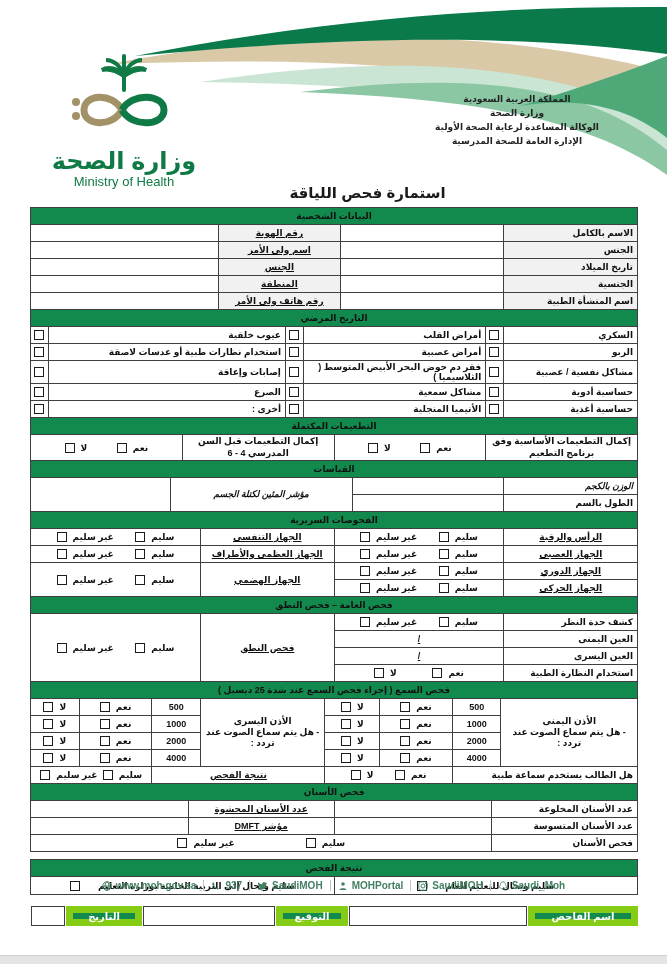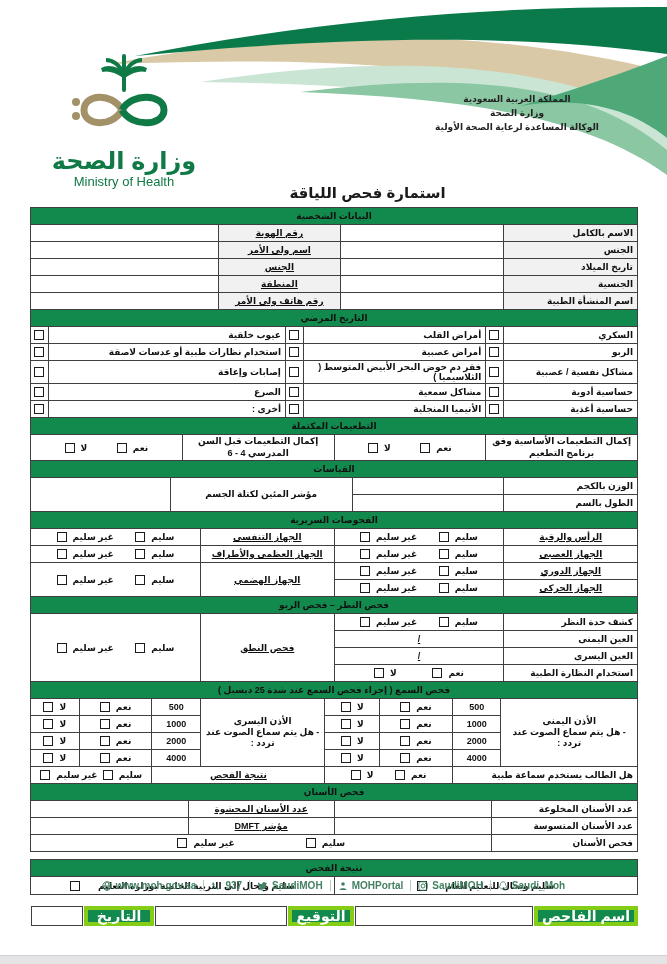--- a/index.html
+++ b/index.html
@@ -27,22 +27,22 @@
   td.val{background:#ffffff;}
   td.ctr{text-align:center;text-decoration:underline;}
   td.freq{text-align:center;font-size:9.5px;}
   .cb{display:inline-block;width:8px;height:8px;border:1px solid #1c1c1c;background:#fff;vertical-align:middle;flex:none;}
   .opt{display:inline-flex;align-items:center;gap:6px;}
   .optrow{display:flex;justify-content:space-evenly;align-items:center;}
   .gap8{height:7px;}
   .gap12{height:11px;}
   
   .sigrow{display:flex;direction:rtl;align-items:stretch;height:20px;}
-  .sigrow .glabel{background:#12894D;color:#fff;font-size:14px;font-weight:bold;
-    display:flex;align-items:center;justify-content:center;border:4px solid #84cc16;}
+  .sigrow .glabel{background:#12894D;color:#fff;font-size:10px;font-weight:bold;
+    display:flex;align-items:center;justify-content:center;border:7px solid #84cc16;}
   .sigrow .sfield{background:#fff;border:1px solid #3f3f3f;margin:0 1px;}
   
   .footer{position:absolute;top:880px;left:0;width:667px;display:flex;direction:ltr;
     justify-content:center;align-items:center;font-size:10px;color:#448062;font-weight:bold;}
   .fitem{display:flex;align-items:center;gap:4px;padding:0 7px;}
   .fitem + .fitem{border-left:1px solid #b9c9bf;}
   .fitem svg{display:block;}
   .bottomstrip{position:absolute;bottom:0;left:0;width:667px;height:8px;background:#e4e4e6;border-top:1px solid #cfcfd2;}
 </style>
 </head>
@@ -74,20 +74,21 @@
     <circle cx="12" cy="64" r="4" fill="#A39268"></circle>
   </svg>
   <div class="ar">وزارة الصحة</div>
   <div class="en">Ministry of Health</div>
 </div>
 
 <div class="agency">
   <div>المملكة العربية السعودية</div>
   <div>وزارة الصحة</div>
   <div>الوكالة المساعدة لرعاية الصحة الأولية</div>
+  <div>الإدارة العامة للصحة المدرسية</div>
 </div>
 
 <div class="title">استمارة فحص اللياقة</div>
 
 <div class="form">
 
   <table class="sec">
     <colgroup>
         <col style="width:22%">
         <col style="width:27%">
@@ -233,21 +234,21 @@
     <colgroup>
         <col style="width:22%">
         <col style="width:25%">
         <col style="width:30%">
         <col style="width:23%">
       </colgroup>
     <tbody>
         <tr>
           <td class="hd" colspan="4">القياسات</td>
         </tr>
-    <tr style="height:17px;">
+    <tr style="height:17px;font-style:italic;">
       <td>الوزن بالكجم</td>
       <td class="val"></td>
       <td class="labc" rowspan="2">مؤشر المئين لكتلة الجسم</td>
       <td class="val" rowspan="2"></td>
     </tr>
     <tr style="height:17px;">
       <td>الطول بالسم</td>
       <td class="val"></td>
     </tr>
   </tbody>
@@ -368,21 +369,21 @@
 
   <table class="sec">
     <colgroup>
         <col style="width:22%">
         <col style="width:28%">
         <col style="width:22%">
         <col style="width:28%">
       </colgroup>
     <tbody>
         <tr>
-          <td class="hd" colspan="4">فحص النظر – فحص الربو</td>
+          <td class="hd" colspan="4">فحص العامة – فحص النطق</td>
         </tr>
     <tr>
       <td>كشف حدة النظر</td>
       <td>
             <div class="optrow">
         <span class="opt">
                 <span>سليم</span>
                 <span class="cb"></span>
               </span>
         <span class="opt">

